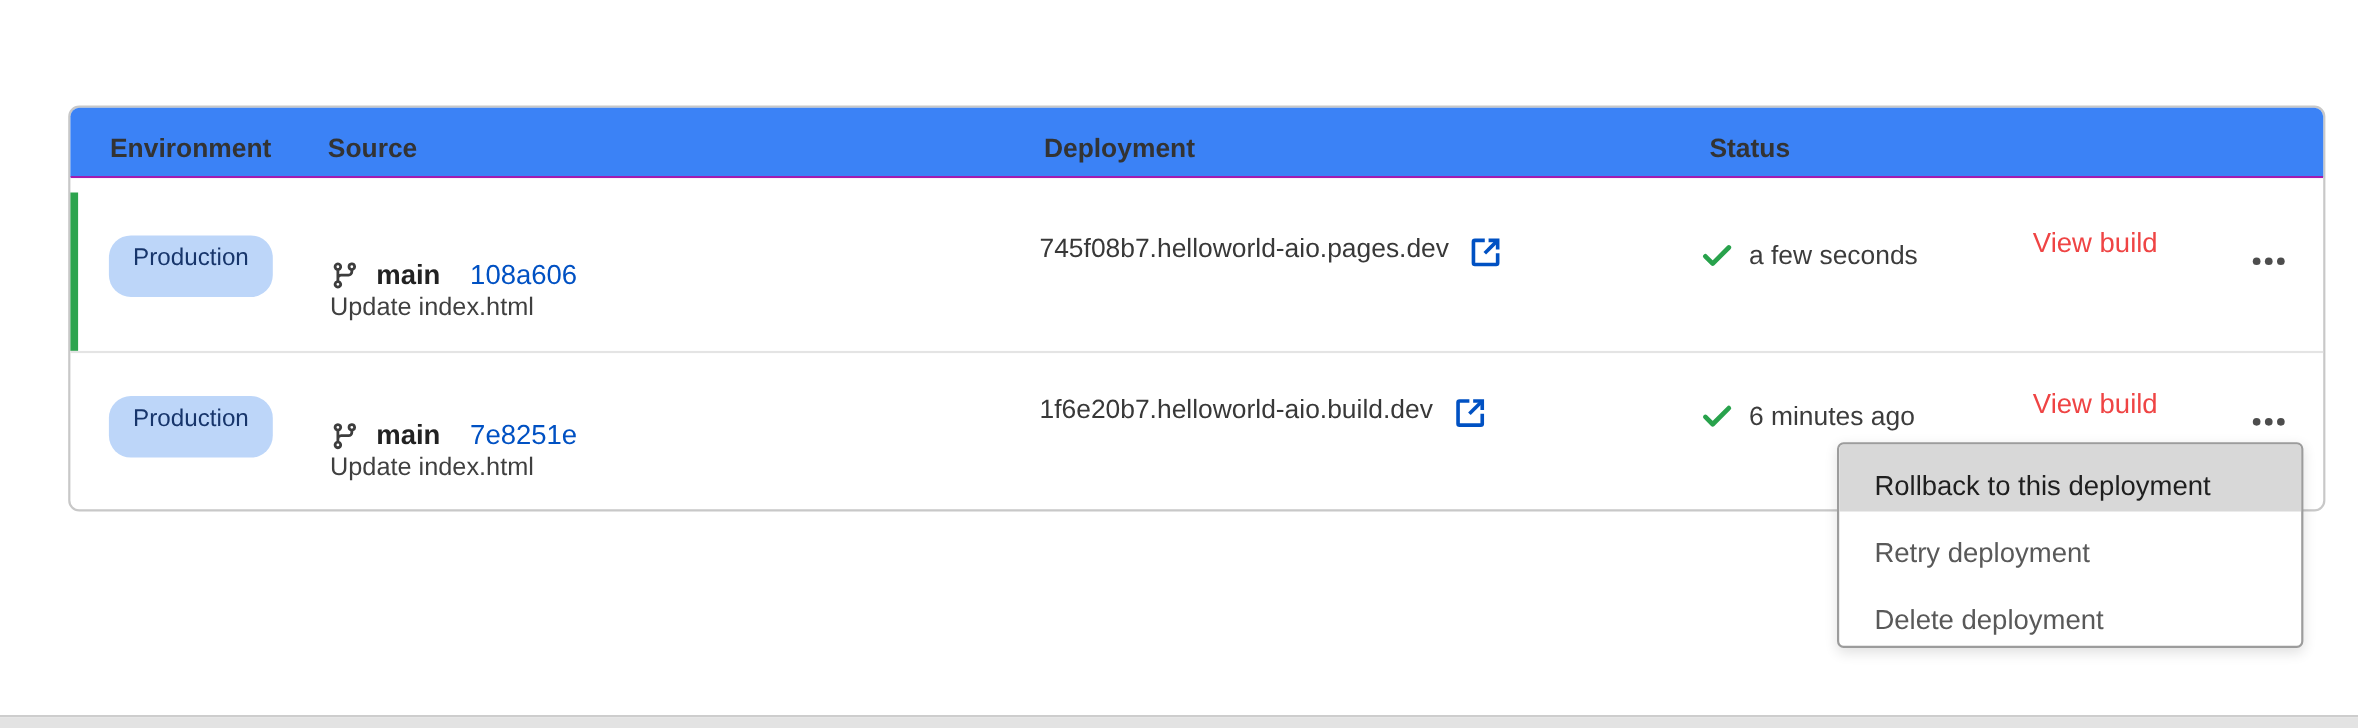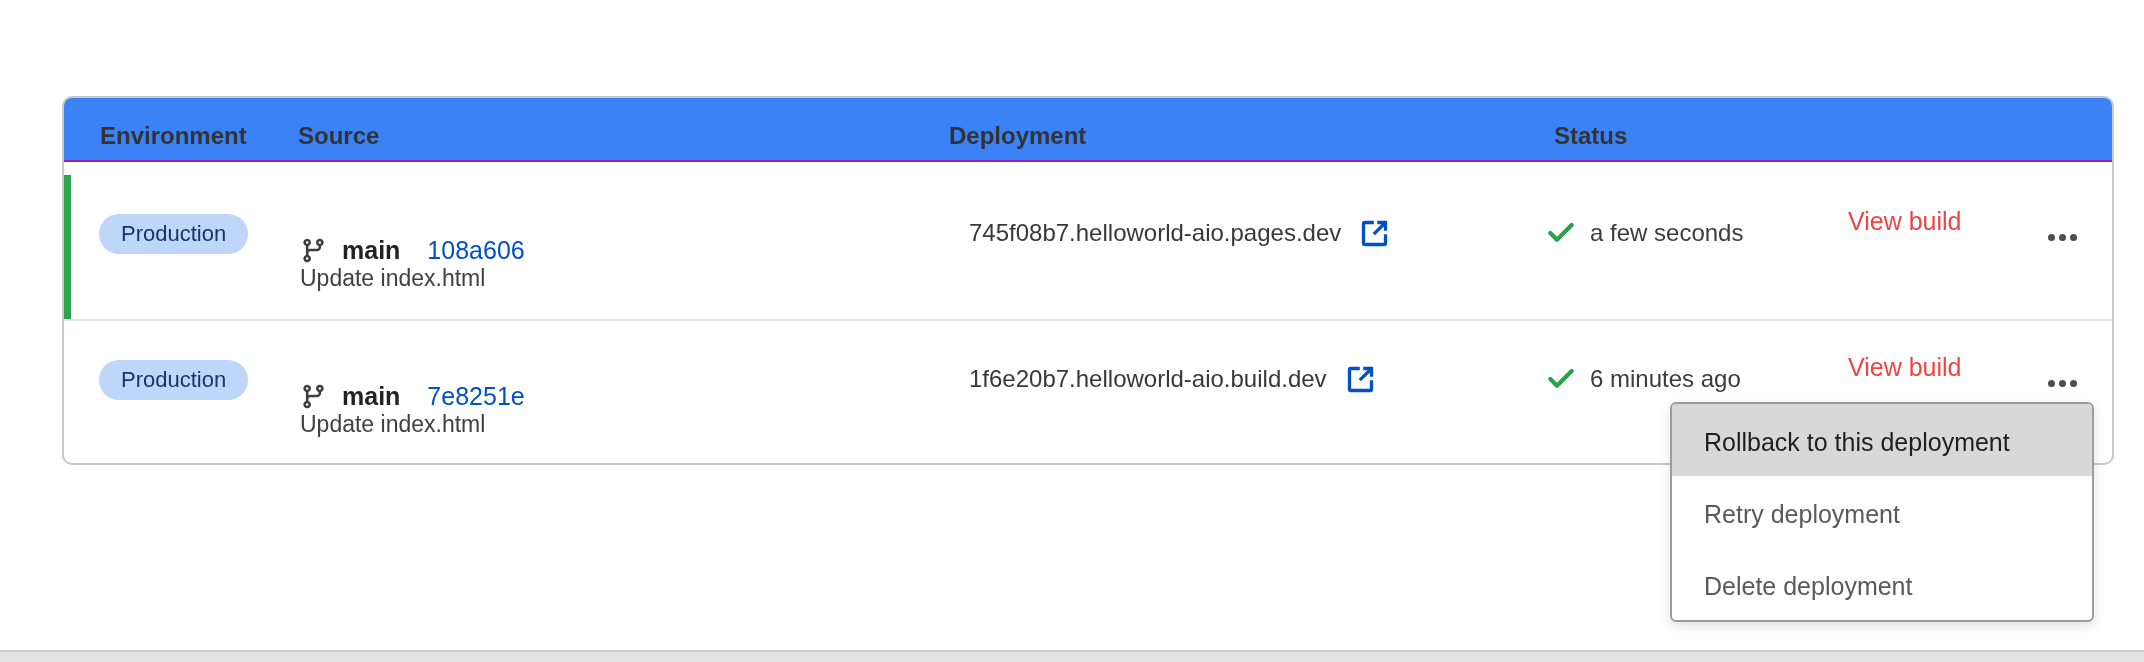--- a/index.html
+++ b/index.html
@@ -32,37 +32,37 @@
   .trow { position:absolute; left:0; width:100%; height:144px; box-sizing:border-box; }
   .trow-0 { top:77px; }
   .trow-1 { top:221px; border-top:2px solid #e4e4e4; }
 
   .accent-bar {
     position:absolute; left:0; top:0; width:7px; height:100%;
     background:#2dа44e; background:#2da44e;
   }
 
   .badge {
-    position:absolute; left:35px; top:39px; height:40px; line-height:40px;
+    position:absolute; left:35px; top:39px; height:56px; line-height:40px;
     padding:0 22px; border-radius:20px; background:#bdd6f9; color:#17356b;
     font-size:22px; display:inline-block;
   }
   .src-line1 {
     position:absolute; left:236px; top:56px; height:38px;
     display:flex; align-items:center;
   }
   .branch-icon { width:27px; height:27px; flex:0 0 auto; }
   .branch-name { font-size:25px; font-weight:700; color:#222; margin-left:15px; }
   .commit-link { font-size:25px; color:#0051c3; margin-left:27px; cursor:pointer; }
   .src-line2 {
     position:absolute; left:236px; top:90px; font-size:23px; color:#404040;text-align:center;
   }
   .dep-cell {
     position:absolute; left:881px; top:38px; height:40px;
-    display:flex; align-items:center;margin-left:24px;
+    display:flex; 
   }
   .dep-url { font-size:24px; color:#383838; }
   .ext-icon { width:33px; height:33px; margin-left:17px; cursor:pointer; }
   .status-cell {
     position:absolute; left:1481px; top:38px; height:40px;
     display:flex; align-items:center;
   }
   .check-icon { width:32px; height:32px; }
   .status-time { font-size:24px; color:#3c3c3c; margin-left:13px; }
   .view-build {
@@ -75,21 +75,21 @@
   .dot { width:7px; height:7px; border-radius:50%; background:#4d4d4d; margin:0 2px; }
 
   
   .context-menu {
     position:absolute; left:1670px; top:402px; width:424px;
     background:#fff; border:2px solid #9c9c9c; border-radius:6px;
     box-shadow:0 4px 12px rgba(0,0,0,0.12); overflow:hidden; z-index:10;
     box-sizing:border-box;
   }
   .menu-item {
-    height:72px; line-height:76px; padding-left:32px;
+    height:61px; line-height:76px; padding-left:32px;
     font-size:25px; color:#595959; cursor:pointer; white-space:nowrap;
   }
   .menu-item.highlighted { background:#d8d8d8; color:#1f1f1f; }
 
   
   .bottom-rule { position:absolute; left:0; top:650px; width:100%; height:2px; background:#cdcdcd; }
   .bottom-fill { position:absolute; left:0; top:652px; width:100%; height:10px; background:#e3e3e3; }
 </style>
 </head>
 <body>

